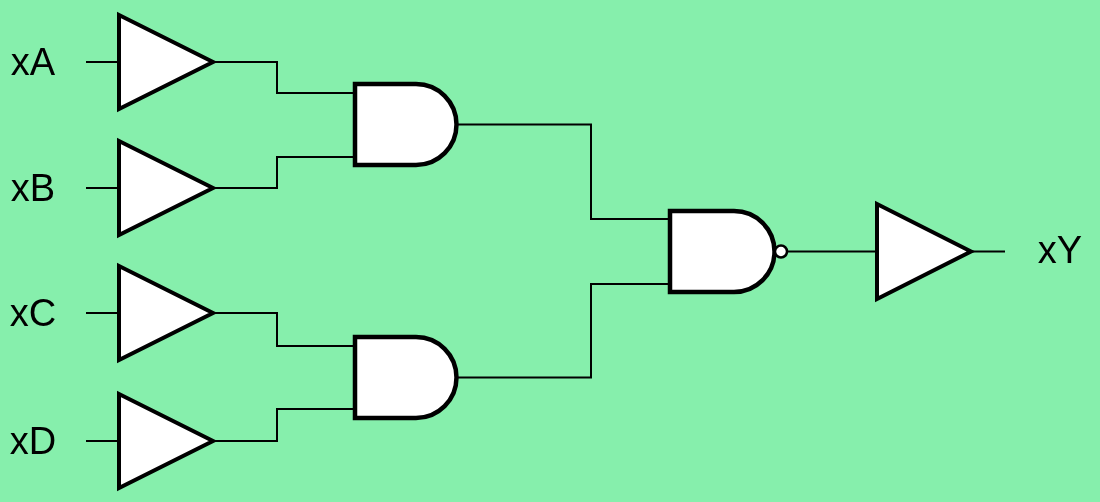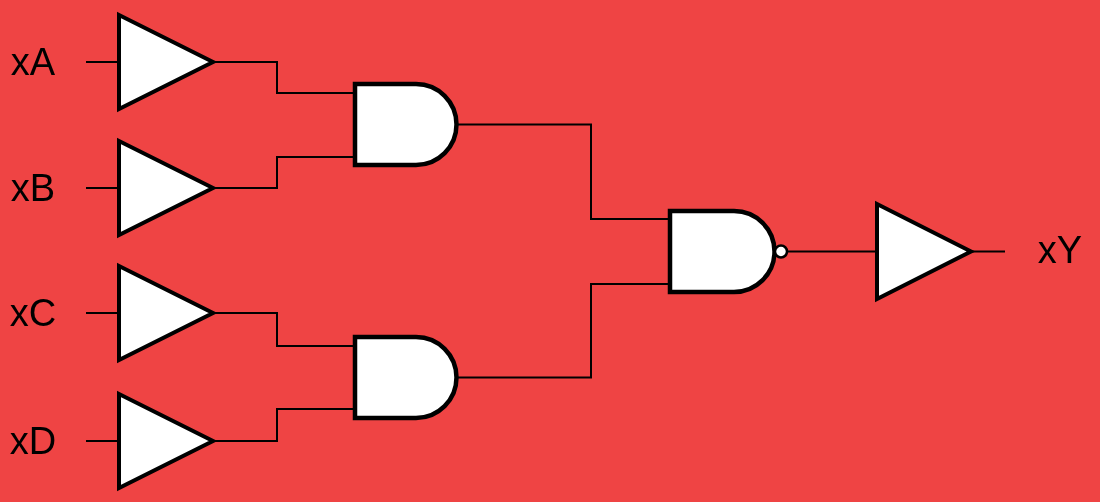--- a/index.html
+++ b/index.html
@@ -4,21 +4,21 @@
 <style>
   html, body {
     margin: 0;
     padding: 0;
     background: #ffffff;
   }
   .canvas {
     position: relative;
     width: 1100px;
     height: 502px;
-    background: #ef4444;
+    background: #86efac;
     overflow: hidden;
   }
   svg {
     display: block;
   }
   .wire {
     fill: none;
     stroke: #000000;
     stroke-width: 2;
   }

